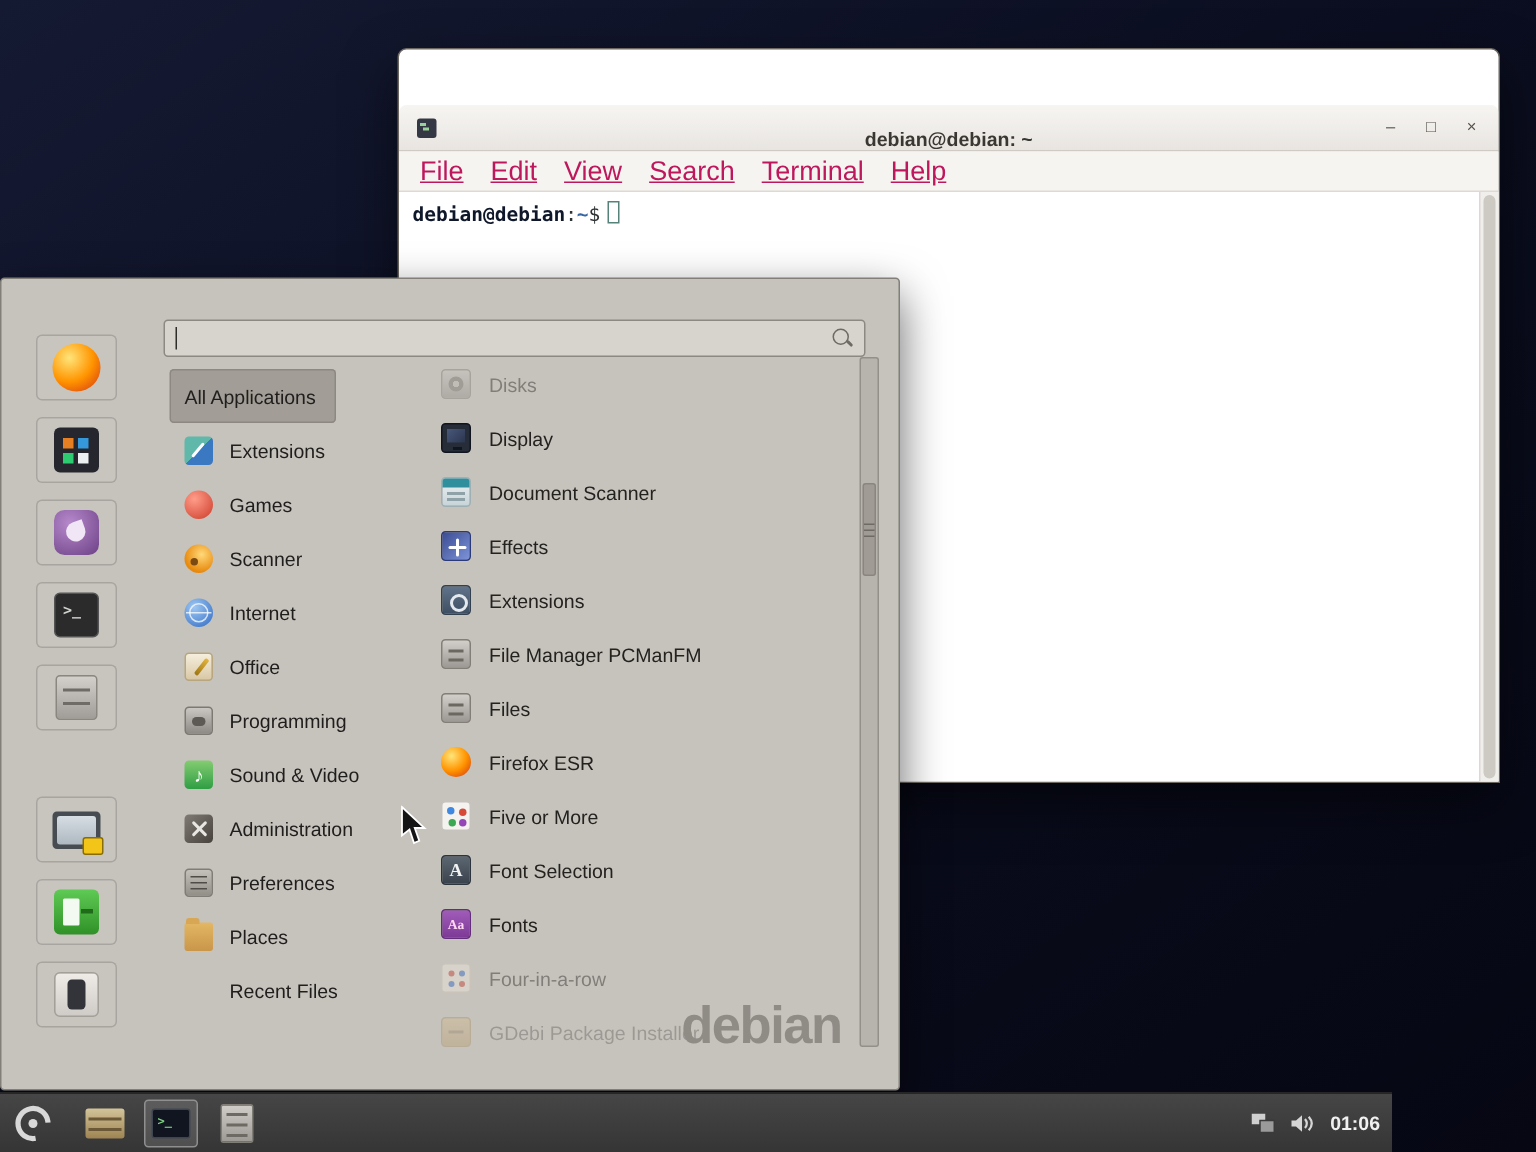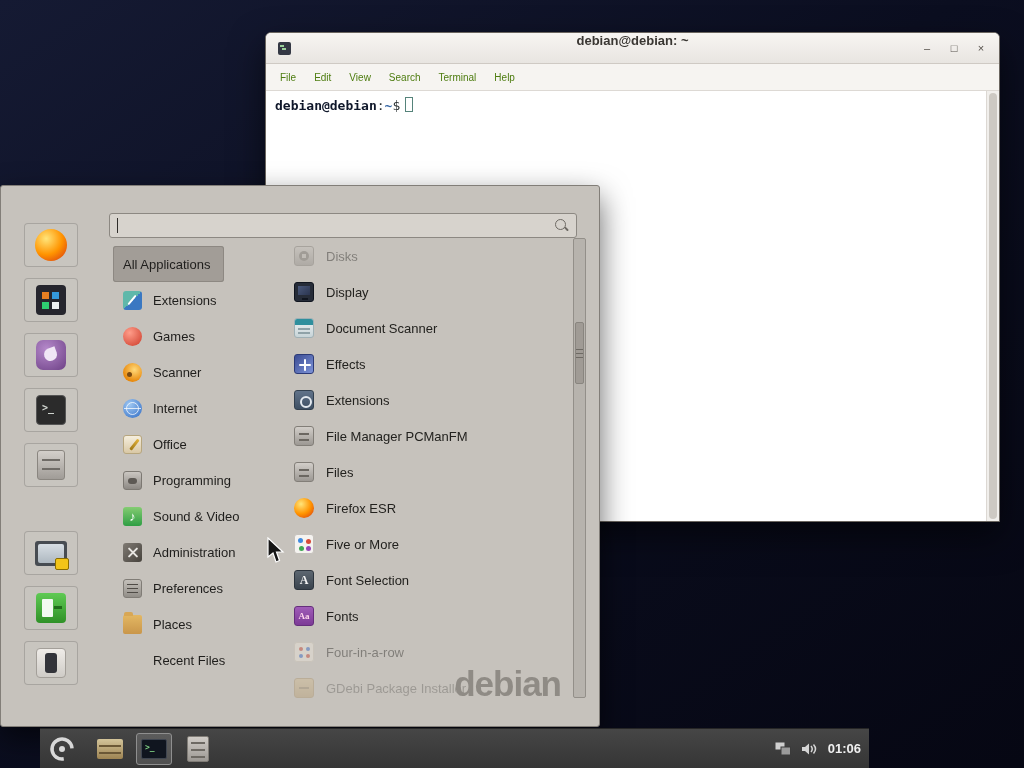--- a/index.html
+++ b/index.html
@@ -8,32 +8,32 @@
 
   .desktop { position:absolute; inset:0;
     background:linear-gradient(145deg,#151a33 0%,#0b0e20 45%,#060713 100%); }
 
   
   .terminal-window { position:absolute; left:265px; top:32px; width:735px; height:490px;
     background:#ffffff; border:1px solid #6b6660; border-radius:6px 6px 0 0;
     box-shadow:0 14px 34px rgba(0,0,0,.55); z-index:10; display:flex; flex-direction:column; }
   .titlebar { height:31px; background:linear-gradient(#f7f5f2,#e8e5e1);
     border-bottom:1px solid #cfcac4; border-radius:5px 5px 0 0;
-    display:flex; align-items:flex-start; position:relative; flex:none; }
+    display:flex; align-items:flex-end; position:relative; flex:none;margin-top:37px; }
   .win-appicon { position:absolute; left:12px; top:9px; width:13px; height:13px;
     background:#343844; border-radius:2px; }
   .win-appicon::after { content:""; position:absolute; left:2px; top:3px; width:4px; height:1.5px;
     background:#9ad09a; box-shadow:2px 3px 0 #9ad09a; }
   .title { flex:1; text-align:center; font-weight:bold; font-size:13px; color:#3a3733; }
   .win-controls { position:absolute; right:12px; top:0; height:100%;
     display:flex; align-items:center; gap:15px; }
   .wc { font-size:11px; color:#55504a; width:12px; text-align:center; line-height:1; }
   .menubar { height:27px; background:#f6f4f1; border-bottom:1px solid #ddd9d4;
     display:flex; align-items:center; padding:0 6px; gap:2px; flex:none; }
-  .mi { font-size:10px; color:#4d7c0f; padding:3px 8px; border-radius:3px; }
+  .mi { font-size:18px; color:#be185d; padding:3px 8px; border-radius:3px;text-decoration:underline; }
   .term-content { flex:1; position:relative; background:#fff;
     font-family:"DejaVu Sans Mono",monospace; font-size:13px; padding:6px 9px; }
   .p-user { color:#0f172a; font-weight:bold; }
   .p-colon,.p-dollar { color:#2e3436; }
   .p-path { color:#3465a4; font-weight:bold; }
   .term-cursor { display:inline-block; width:8px; height:15px; border:1.5px solid #55837a;
     margin-left:5px; vertical-align:-2px; }
   .term-scrollbar { position:absolute; top:0; right:0; bottom:0; width:13px;
     background:#f1efec; border-left:1px solid #dcd8d3; }
   .term-thumb { position:absolute; left:2px; right:2px; top:2px; bottom:2px;
@@ -197,23 +197,23 @@
     background:#a09b95; border:1px solid #89857f; border-radius:2px;
     display:flex; flex-direction:column; align-items:center; justify-content:center; gap:3px; }
   .menu-thumb i { display:block; width:7px; height:1px; background:#6e6a64; }
 
   .watermark { position:absolute; right:38px; bottom:22px; font-size:35px; font-weight:bold;
     color:#8f8b85; letter-spacing:-1px; }
 
   .mouse-cursor { position:absolute; left:266px; top:537px; z-index:40; }
 
   
-  .panel { position:absolute; left:0; bottom:0; width:829px; height:40px;
+  .panel { position:absolute; left:0; bottom:0; width:928px; height:40px;
     background:linear-gradient(#464646,#353535); border-top:1px solid #262626;
-    z-index:30; display:flex; align-items:center;margin-left:40px; }
+    z-index:30; display:flex; align-items:center; }
   .menu-button { width:44px; height:40px; display:flex; align-items:center; justify-content:center; }
   .task { width:36px; height:32px; margin-left:8px; display:flex; align-items:center;
     justify-content:center; border:1px solid transparent; border-radius:3px; }
   .task.active { background:rgba(255,255,255,.13); border-color:#8f8f8f; }
   .pic { position:relative; flex:none; }
   .pic-chest { width:26px; height:20px; border-radius:2px;
     background:linear-gradient(#d3c49a,#9e8452); }
   .pic-chest::after { content:""; position:absolute; left:2px; right:2px; top:6px; height:2px;
     background:#6b5836; box-shadow:0 7px 0 #6b5836; }
   .pic-term { width:26px; height:20px; background:#10151f; border:1px solid #3f4550;

